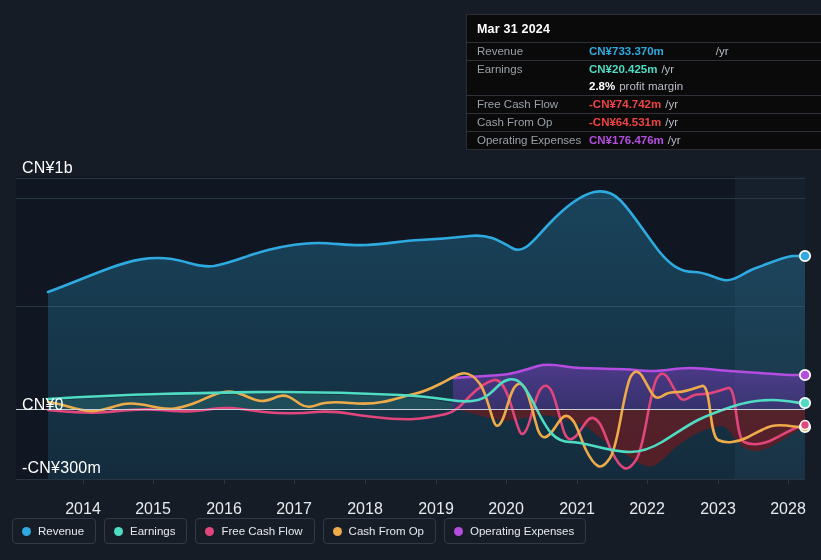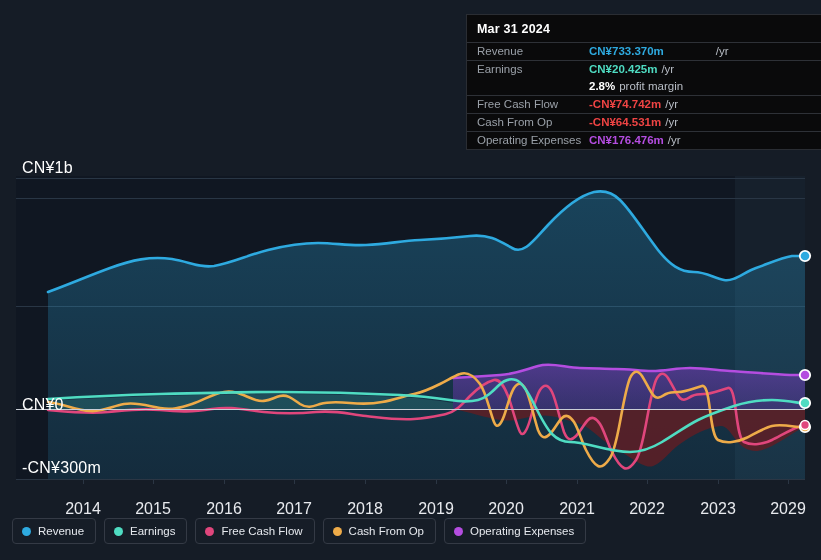--- a/index.html
+++ b/index.html
@@ -367,21 +367,21 @@
       <div class="x-tick" style="left: 83px;">2014</div>
       <div class="x-tick" style="left: 153px;">2015</div>
       <div class="x-tick" style="left: 224px;">2016</div>
       <div class="x-tick" style="left: 294px;">2017</div>
       <div class="x-tick" style="left: 365px;">2018</div>
       <div class="x-tick" style="left: 436px;">2019</div>
       <div class="x-tick" style="left: 506px;">2020</div>
       <div class="x-tick" style="left: 577px;">2021</div>
       <div class="x-tick" style="left: 647px;">2022</div>
       <div class="x-tick" style="left: 718px;">2023</div>
-      <div class="x-tick" style="left: 788px;">2029</div>
+      <div class="x-tick" style="left: 788px;">2028</div>
     </div>
 
   <div class="tooltip">
     <div class="tt-title">Mar 31 2024</div>
     <div id="tt-rows">
         <div class="tt-row">
           <div class="tt-k">Revenue</div>
           <div style="display: flex; align-items: baseline; gap: 48px;">
             <span class="tt-v" style="color: rgb(46, 170, 224);">CN¥733.370m</span>
             <span class="tt-u">/yr</span>

